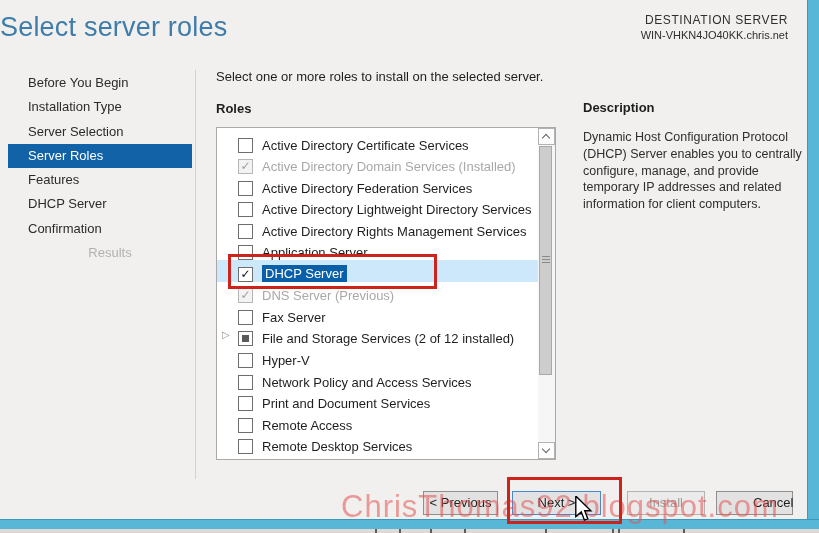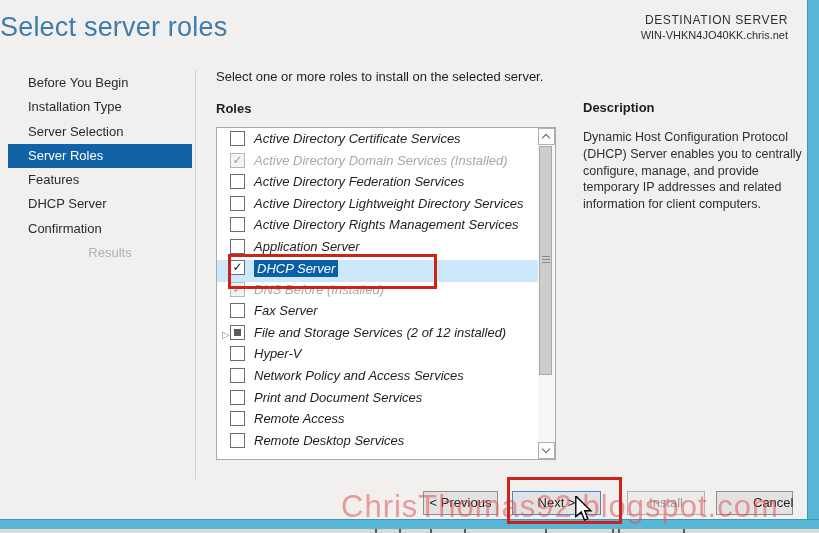--- a/index.html
+++ b/index.html
@@ -18,21 +18,21 @@
   .side-item.selected{background:#1262a8;color:#ffffff;}
   .side-item.disabled{color:#b2b1af;text-align:center;}
   .vline{position:absolute;left:195px;top:70px;width:1px;height:409px;background:#d2d1ce;}
 
   
   .instruction{position:absolute;left:216px;top:69px;font-size:13px;color:#1e1e1e;}
   .roles-label{position:absolute;left:216px;top:101px;font-size:13px;font-weight:bold;color:#1e1e1e;}
 
   .listbox{position:absolute;left:216px;top:127px;width:340px;height:333px;background:#ffffff;border:1px solid #a9a9a9;box-sizing:border-box;}
   .rows{position:absolute;left:0;top:3px;right:17px;}
-  .row{height:21.55px;display:flex;align-items:flex-start;padding-left:13px;font-size:13px;color:#1e1e1e;position:relative;font-style:italic;}
+  .row{height:21.55px;display:flex;align-items:flex-end;padding-left:21px;font-size:13px;color:#1e1e1e;position:relative;}
   .row.selected{background:#cde8fa;}
   .row.selected .lbl{background:#0a60a8;color:#ffffff;padding:1px 3px;}
   .lbl{white-space:nowrap;}
   .lbl.dim{color:#a8a8a8;}
   .cb{width:13px;height:13px;border:1px solid #6e6e6e;background:#ffffff;margin-right:9px;flex:none;display:flex;align-items:center;justify-content:center;}
   .cb.checked::after{content:"✓";font-size:12px;font-weight:bold;color:#111;margin-top:-1px;}
   .cb.installed{border-color:#b6b6b6;background:#f3f3f3;}
   .cb.installed::after{content:"✓";font-size:12px;font-weight:bold;color:#9c9c9c;margin-top:-1px;}
   .cb.partial::after{content:"";width:7px;height:7px;background:#5a5a5a;}
   .expander{position:absolute;left:5px;top:4px;font-size:10px;color:#8f8f8f;}
@@ -125,21 +125,21 @@
       <div class="row">
         <span class="cb"></span>
         <span class="lbl">Application Server</span>
       </div>
       <div class="row selected">
         <span class="cb checked"></span>
         <span class="lbl">DHCP Server</span>
       </div>
       <div class="row">
         <span class="cb installed"></span>
-        <span class="lbl dim">DNS Before (Installed)</span>
+        <span class="lbl dim">DNS Server (Previous)</span>
       </div>
       <div class="row">
         <span class="cb"></span>
         <span class="lbl">Fax Server</span>
       </div>
       <div class="row">
         <span class="expander">▷</span>
         <span class="cb partial"></span>
         <span class="lbl">File and Storage Services (2 of 12 installed)</span>
       </div>

